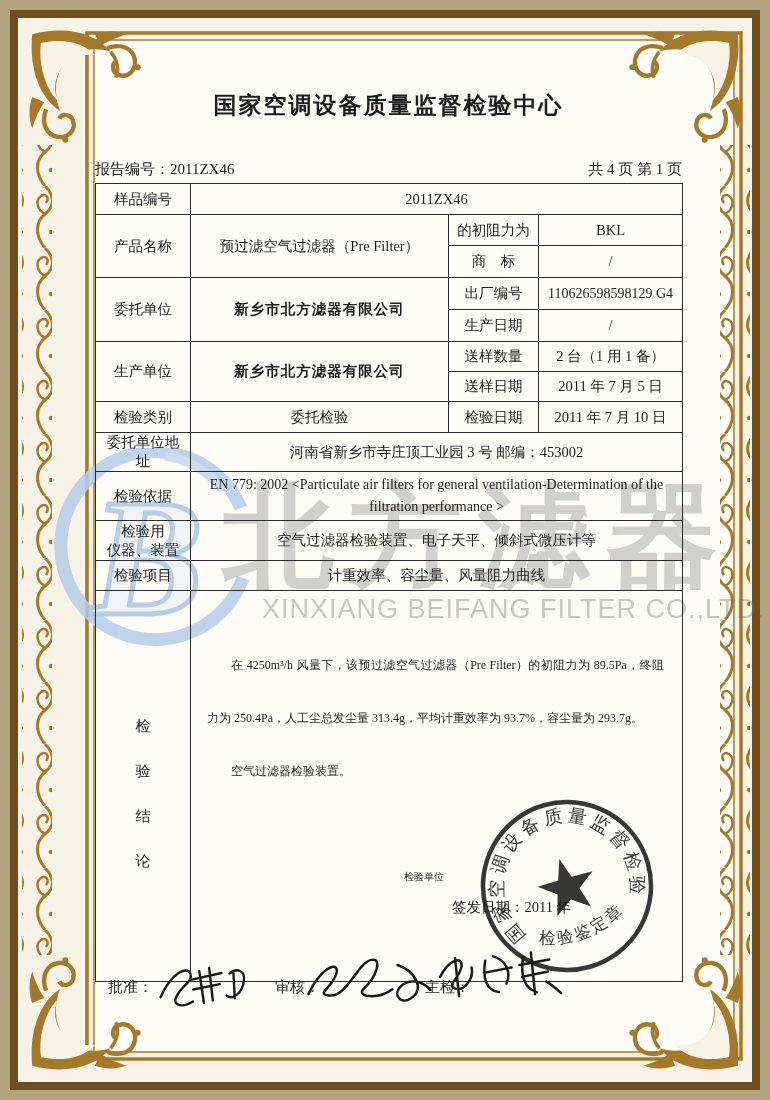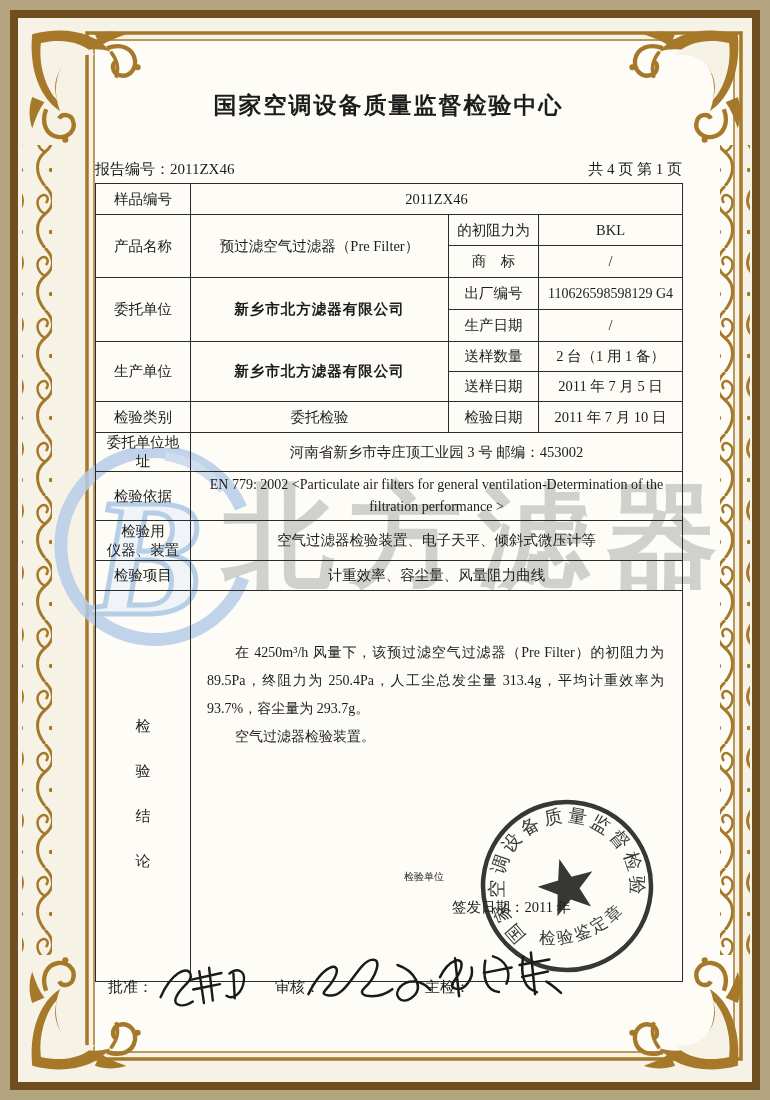--- a/index.html
+++ b/index.html
@@ -25,21 +25,21 @@
   .report-line{position:absolute;left:95px;top:160px;width:587px;display:flex;
                justify-content:space-between;font-size:15px;}
   table.main{position:absolute;left:95px;top:183px;width:587px;border-collapse:collapse;
              table-layout:fixed;font-size:14.5px;}
   table.main td{border:1.2px solid #2b2b2b;text-align:center;vertical-align:middle;
                 padding:0 4px;overflow:hidden;}
   td.lft{text-align:left;padding-left:13px;}
   .company{font-weight:600;letter-spacing:1px;}
   .en-basis{font-size:14px;line-height:1.55;}
   .concl-cell{vertical-align:top !important;}
-  .concl-text{padding:48px 14px 0 12px;text-align:justify;line-height:28px;font-size:14px;}
+  .concl-text{padding:48px 14px 0 12px;text-align:justify;line-height:53px;font-size:12px;}
   .concl-text p{margin:0;text-indent:2em;}
   .vlabel{display:flex;flex-direction:column;align-items:center;gap:26px;padding-top:126px;
           font-size:15px;}
   .sign-unit{position:absolute;left:404px;top:870px;font-size:10px;}
   .issue-date{position:absolute;left:452px;top:898px;font-size:14.5px;}
   .footer-labels{position:absolute;left:95px;top:978px;width:587px;font-size:15px;}
   .footer-labels span{position:absolute;white-space:nowrap;}
   .lbl-approve{left:13px;} .lbl-review{left:180px;} .lbl-chief{left:330px;}
   .stamp{position:absolute;left:477px;top:796px;z-index:5;opacity:.9;
          transform:rotate(-16deg);}
@@ -97,20 +97,21 @@
         <use href="#corner" width="122" height="122"></use>
       </g>
   </svg>
 
   <svg class="wm wm-logo" width="205" height="215" viewBox="0 0 205 215">
     <path d="M196,60 A94,94 0 1 0 198,130" fill="none" stroke="#b7cde8" stroke-width="13"></path>
     <path d="M178,42 A94,94 0 0 0 120,8" fill="none" stroke="#c7d8ee" stroke-width="9"></path>
     <text x="46" y="166" font-size="168" font-style="italic" font-weight="bold" fill="#eef3fa" stroke="#aac6e4" stroke-width="5" font-family="Liberation Serif, DejaVu Serif, serif">B</text>
   </svg>
   <div class="wm wm-cn">北方滤器</div>
+  <div class="wm wm-en">XINXIANG BEIFANG FILTER CO.,LTD.</div>
 
   <div class="content">
     <div class="org-title">国家空调设备质量监督检验中心</div>
     <div class="report-line">
       <span>报告编号：2011ZX46</span>
       <span>共 4 页 第 1 页</span>
     </div>
 
     <table class="main">
       <colgroup>

